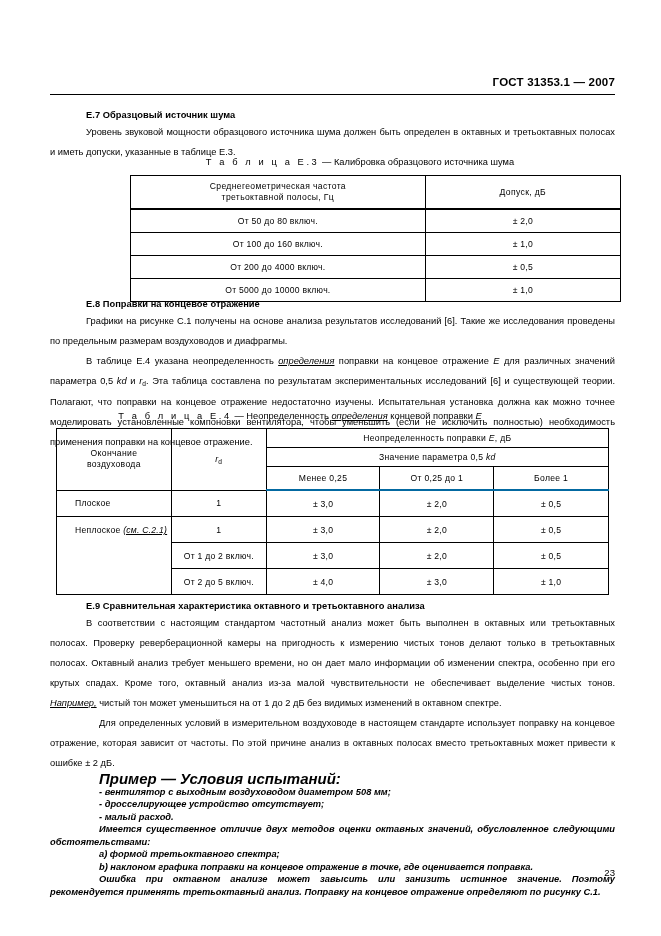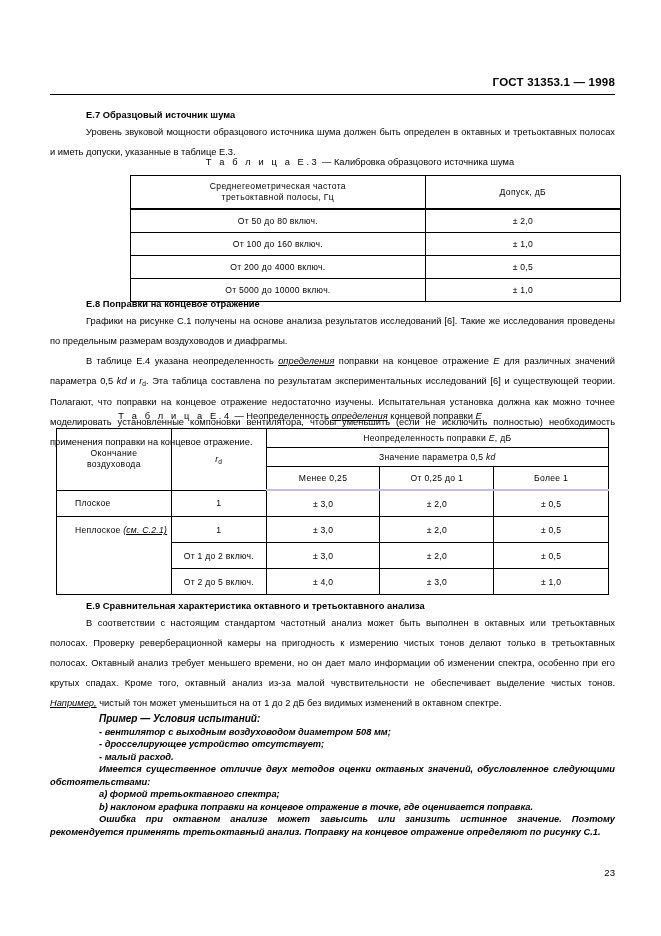--- a/index.html
+++ b/index.html
@@ -66,21 +66,21 @@
   }
   p.ital {
     font-size: 9.3px;
     line-height: 12.55px;
     margin: 0;
     font-style: italic;
     font-weight: bold;
     text-align: justify;
   }
   p.ex-head {
-    font-size: 10px;
+    font-size: 15px;
     line-height: 12.55px;
     margin: 0;
     font-style: italic;
     font-weight: bold;
     padding-left: 49px;
   }
   p.ex-item {
     font-size: 9.3px;
     line-height: 12.55px;
     margin: 0;
@@ -146,42 +146,42 @@
   #table-e4 col.c2 { width: 95px; }
   #table-e4 col.c3 { width: 114px; }
   #table-e4 col.c4 { width: 114px; }
   #table-e4 col.c5 { width: 115px; }
   #table-e4 td.hspan { height: 18px; letter-spacing: 0.3px; }
   #table-e4 td.hsub  { height: 18px; letter-spacing: 0.3px; }
   #table-e4 td.hcol  { height: 22px; letter-spacing: 0.3px; }
   #table-e4 td.stub  { line-height: 11px; letter-spacing: 0.35px; }
   #table-e4 td.b     { height: 25px; letter-spacing: 0.25px; }
   #table-e4 td.leftal{ text-align: left; padding-left: 18px; }
-  #table-e4 tr.lastheadrow td { border-bottom: 2px solid #c4b5fd; text-align: center; }
+  #table-e4 tr.lastheadrow td { border-bottom: 2px solid #0369a1; text-align: center; }
 
   sub.sb { font-size: 6.6px; vertical-align: baseline; position: relative; top: 2px; }
 
   
   .pageno {
     position: absolute;
     bottom: 58px;
     right: 0px;
     font-size: 9.6px;
   }
 
   
   .blk { position: absolute; width: 565px; }
 </style>
 </head>
 <body>
 
 <div class="page">
   <div class="content">
 
-    <div class="runhead">ГОСТ 31353.1 — 1998</div>
+    <div class="runhead">ГОСТ 31353.1 — 2007</div>
     <div class="runhead-rule"></div>
 
     <div class="blk" style="top:110px;left:0;">
       <div class="sec-title">Е.7 Образцовый источник шума</div>
       <p class="body">Уровень звуковой мощности образцового источника шума должен быть определен  в октавных и третьоктавных полосах и иметь допуски, указанные в таблице Е.3.</p>
     </div>
 
     <div class="blk" style="top:157px;left:80px;width:460px;">
       <p class="tcap">
         <span class="sp">Т а б л и ц а  Е.3</span><span> — </span><span>Калибровка образцового источника шума</span>
@@ -283,20 +283,21 @@
           <td class="b">± 4,0</td>
           <td class="b">± 3,0</td>
           <td class="b">± 1,0</td>
         </tr>
       </tbody>
     </table>
 
     <div class="blk" style="top:601px;left:0;">
       <div class="sec-title">Е.9 Сравнительная характеристика октавного и третьоктавного анализа</div>
       <p class="body"><span>В соответствии с настоящим стандартом частотный анализ может быть выполнен  в октавных или третьоктавных полосах. Проверку реверберационной камеры на пригодность к измерению чистых тонов делают только в третьоктавных полосах. Октавный анализ требует меньшего времени, но он дает мало информации об изменении спектра, особенно при его крутых спадах. Кроме того, октавный анализ из-за малой чувствительности не обеспечивает выделение чистых тонов. </span><em class="it">Например,</em><span> чистый тон  может уменьшиться на от 1 до 2 дБ без видимых изменений в  октавном спектре.</span></p>
+      <p class="body" style="text-indent:49px;">Для определенных условий в измерительном воздуховоде в настоящем стандарте использует  поправку на концевое отражение, которая зависит от частоты. По этой причине анализ в октавных полосах вместо третьоктавных может привести к ошибке ± 2 дБ.</p>
       <p class="ex-head">Пример — Условия испытаний:</p>
       <p class="ex-item">- вентилятор с выходным воздуховодом диаметром 508 мм;</p>
       <p class="ex-item">- дросселирующее устройство отсутствует;</p>
       <p class="ex-item">- малый расход.</p>
       <p class="ital ind49" style="text-indent:0;padding-left:0;"><span style="display:inline-block;width:49px;"></span><span>Имеется существенное отличие двух методов оценки октавных значений, обусловленное следующими обстоятельствами:</span></p>
       <p class="ex-item">a) формой третьоктавного спектра;</p>
       <p class="ex-item">b) наклоном графика поправки на концевое отражение в точке, где оценивается поправка.</p>
       <p class="ital" style="text-indent:49px;">Ошибка при октавном анализе может завысить или занизить истинное значение. Поэтому рекомендуется применять третьоктавный анализ. Поправку на концевое отражение определяют по рисунку С.1.</p>
     </div>
 

